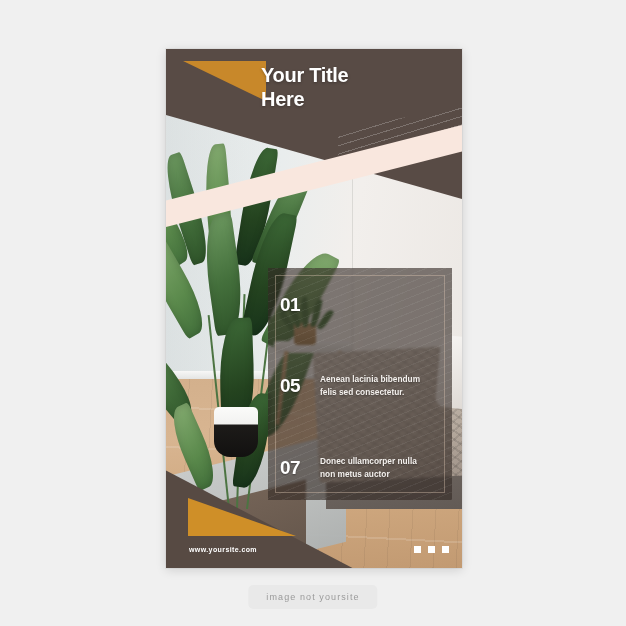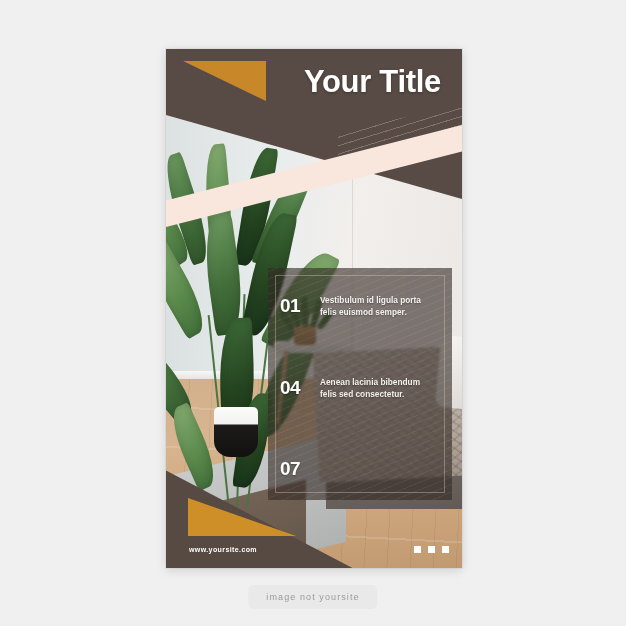--- a/index.html
+++ b/index.html
@@ -230,23 +230,23 @@
     color: #f4f1ee; font-size: 8.3px; line-height: 1.48; font-weight: bold;
     text-shadow: 0 1px 2px rgba(0,0,0,0.35);
     max-width: 112px;
   }
 
   
   .title {
     position: absolute;
     right: 21px; top: 14px;
     width: 180px;
-    text-align: right;
+    text-align: left;
     color: #ffffff;
-    font-size: 31px;
+    font-size: 20px;
     font-weight: bold;
     line-height: 1.22;
     letter-spacing: -0.3px;
     text-shadow: 0 1px 3px rgba(0,0,0,0.30);
   }
 
   
   #badge {
     position: absolute;
     left: 50%; transform: translateX(-50%);
@@ -318,40 +318,41 @@
 
     <div class="ov top-brown"></div>
     <div class="ov top-hatch"></div>
     <div class="ov top-gold"></div>
     <div class="ov top-gold-band"></div>
     <div class="ov top-gold-left"></div>
     <div class="ov blush"></div>
 
     <div class="title">
       <div>Your Title</div>
+      <div>Here</div>
     </div>
 
     <div class="panel">
       <div class="panel-hatch"></div>
       <div class="panel-inner-border"></div>
 
       <div class="items">
 
         <div class="item">
           <div class="item-num">01</div>
-          <div class="item-text">Vestibulum id ligula porta felis euismod semper.</div>
         </div>
 
         <div class="item">
-          <div class="item-num">04</div>
+          <div class="item-num">05</div>
           <div class="item-text">Aenean lacinia bibendum felis sed consectetur.</div>
         </div>
 
         <div class="item">
           <div class="item-num">07</div>
+          <div class="item-text">Donec ullamcorper nulla non metus auctor</div>
         </div>
 
       </div>
     </div>
 
     <div class="ov bot-brown2"></div>
     <div class="ov bot-gold"></div>
 
     <div class="site-url">www.yoursite.com</div>
 

